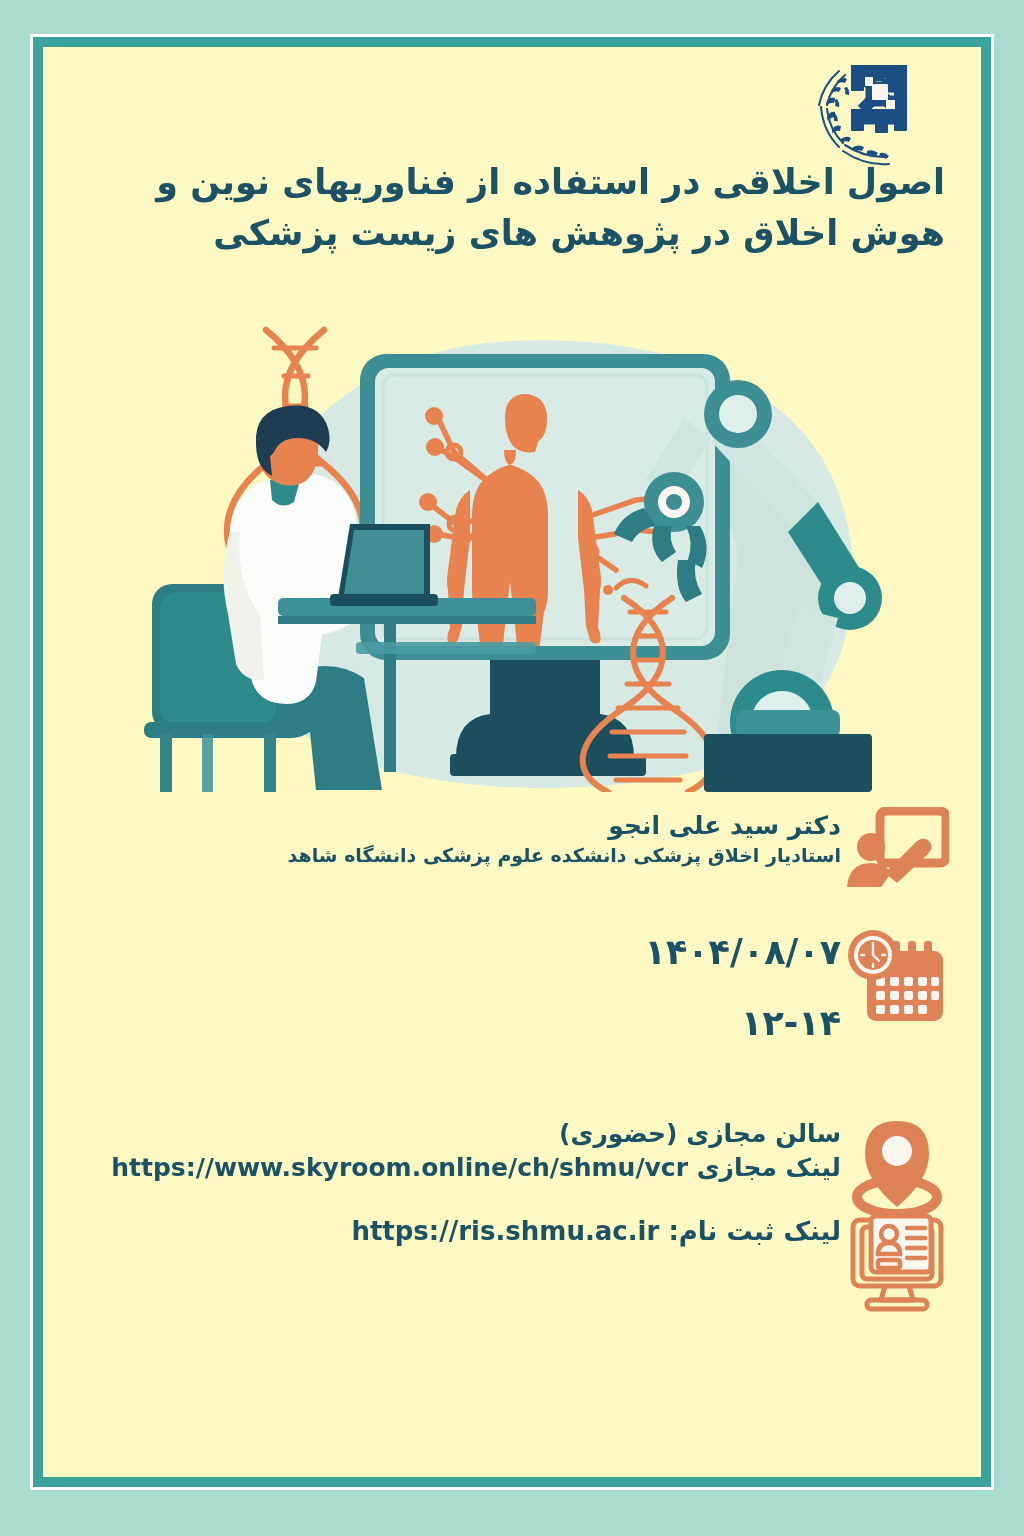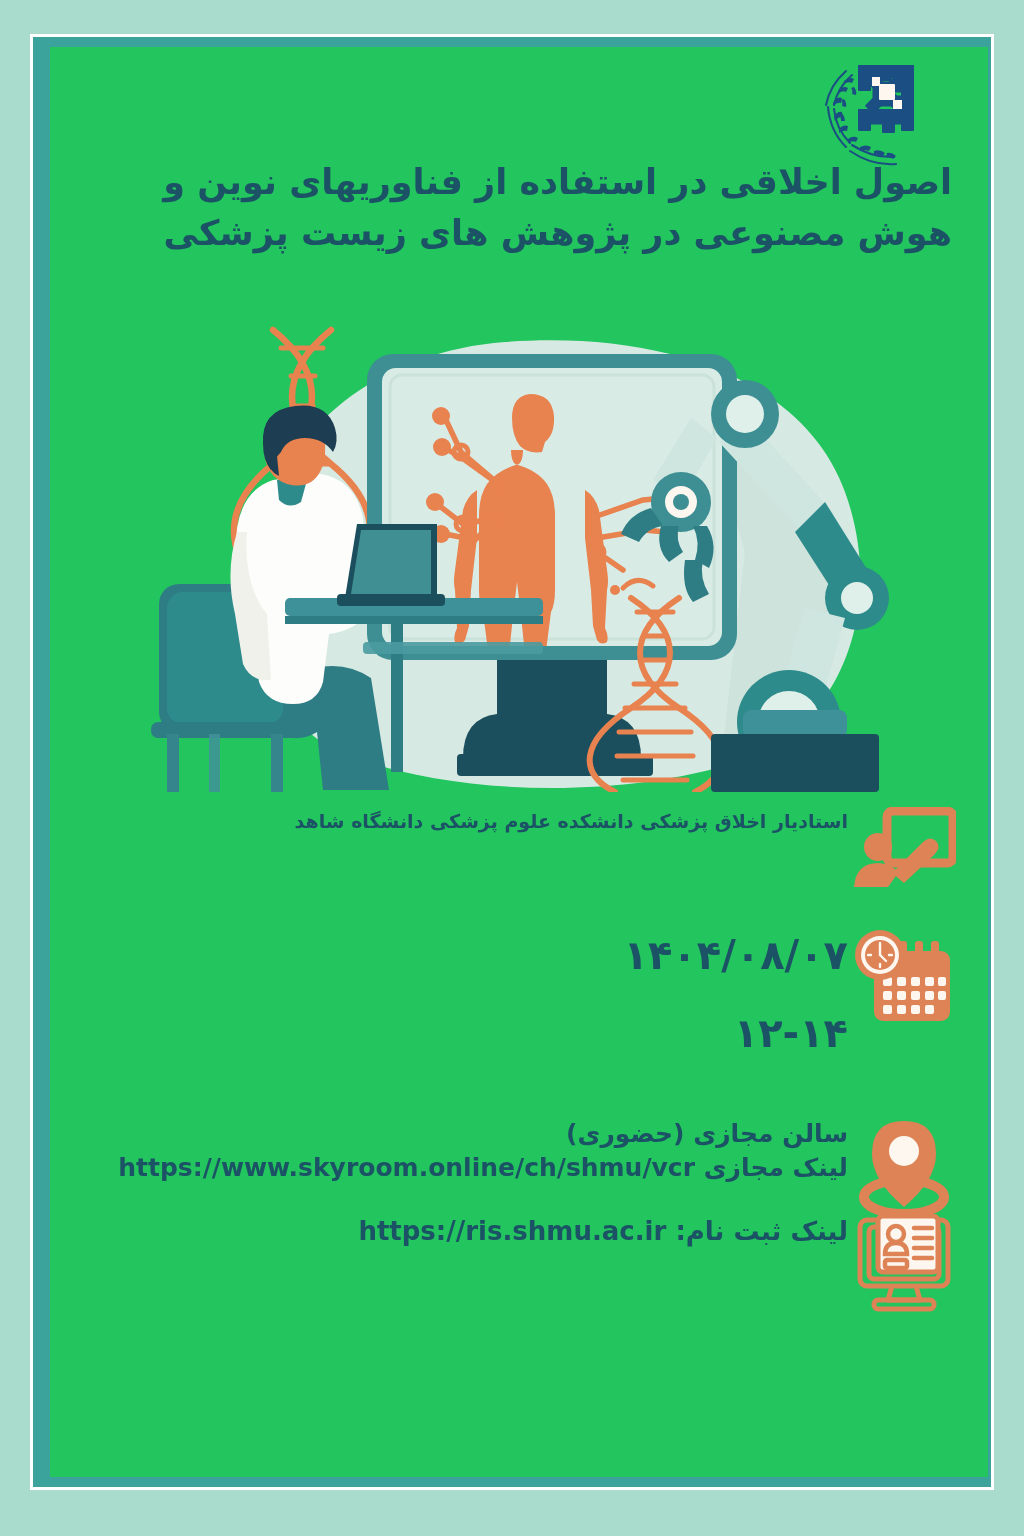--- a/index.html
+++ b/index.html
@@ -31,24 +31,24 @@
   }
   #frame-band {
     position: absolute;
     left: 33px; top: 37px;
     width: 958px;
     height: 1450px;
     background: #3ba39b;
   }
   #canvas {
     position: absolute;
-    left: 50px; top: 47px;
+    left: 43px; top: 47px;
     width: 938px;
     height: 1430px;
-    background: #22c55e;
+    background: #fef9c3;
     overflow: hidden;
   }
 
   
   #logo {
     position: absolute;
     right: 28px;
     top: 6px;
     width: 160px;
     height: 120px;
@@ -105,21 +105,21 @@
     white-space: nowrap;
   }
 
   #row-speaker { left: 30px; top: 760px; width: 880px; }
   #row-speaker .info-icon { width: 108px; }
   #row-speaker .tline { font-size: 25px; }
   #row-speaker .tline.sub { font-size: 19px; }
 
   #row-date { left: 30px; top: 880px; width: 880px; }
   #row-date .info-icon { width: 108px; }
-  #row-date .tline { font-size: 40px; letter-spacing: 2px; }
+  #row-date .tline { font-size: 35px; letter-spacing: 2px; }
   #row-date .tline.second { margin-top: 24px; }
 
   #row-place { left: 20px; top: 1020px; width: 890px; margin-top: 48px; }
   #row-place .info-icon { width: 108px; }
   #row-place .tline { font-size: 25px; }
   #row-place .tline.sub { font-size: 25px; }
 
   #row-reg { left: 20px; top: 1165px; width: 890px; }
   #row-reg .info-icon { width: 108px; }
   #row-reg .tline { font-size: 26px; }
@@ -191,21 +191,21 @@
           <path d="M87 100 q5 -1 9 3 l-3 3 q-4 -3 -7 -2 z"></path>
           <path d="M54 34 q3 4 2 8 l-4 -1 q1 -4 -1 -6 z"></path>
           <path d="M44 46 q3 4 2 8 l-4 -1 q1 -4 -1 -6 z"></path>
           <path d="M42 60 q3 4 3 8 l-4 0 q0 -4 -2 -6 z"></path>
         </g>
       </svg>
     </div>
 
     <div id="title">
       <div class="line">اصول اخلاقی در استفاده از فناوریهای نوین و</div>
-      <div class="line">هوش مصنوعی در پژوهش های زیست پزشکی</div>
+      <div class="line">هوش اخلاق در پژوهش های زیست پزشکی</div>
     </div>
 
     <div id="illustration">
       <svg width="790" height="490" viewBox="0 0 790 490" aria-hidden="true">
         <defs>
           <clipPath id="screenClip">
             <rect x="237" y="66" width="340" height="278" rx="14"></rect>
           </clipPath>
         </defs>
 
@@ -403,20 +403,21 @@
     <div class="info-row" id="row-speaker">
       <div class="info-icon">
         <svg width="104" height="82" viewBox="0 0 104 82" aria-hidden="true">
           <rect x="35" y="4" width="66" height="52" rx="6" fill="none" stroke="#dd8356" stroke-width="9"></rect>
           <circle cx="26" cy="40" r="14" fill="#dd8356"></circle>
           <path d="M2 80 q2 -24 24 -24 q14 0 20 10 l-10 14 z" fill="#dd8356"></path>
           <path d="M40 66 L70 36 q8 -8 14 -2 q6 6 -2 14 L52 76 z" fill="#dd8356"></path>
         </svg>
       </div>
       <div class="info-text">
+        <div class="tline">دکتر سید علی انجو</div>
         <div class="tline sub">استادیار اخلاق پزشکی دانشکده علوم پزشکی دانشگاه شاهد</div>
       </div>
     </div>
 
     <div class="info-row" id="row-date">
       <div class="info-icon">
         <svg width="104" height="104" viewBox="0 0 104 104" aria-hidden="true">
 
           <g fill="#dd8356">
             <rect x="47" y="14" width="8" height="18" rx="3"></rect>

